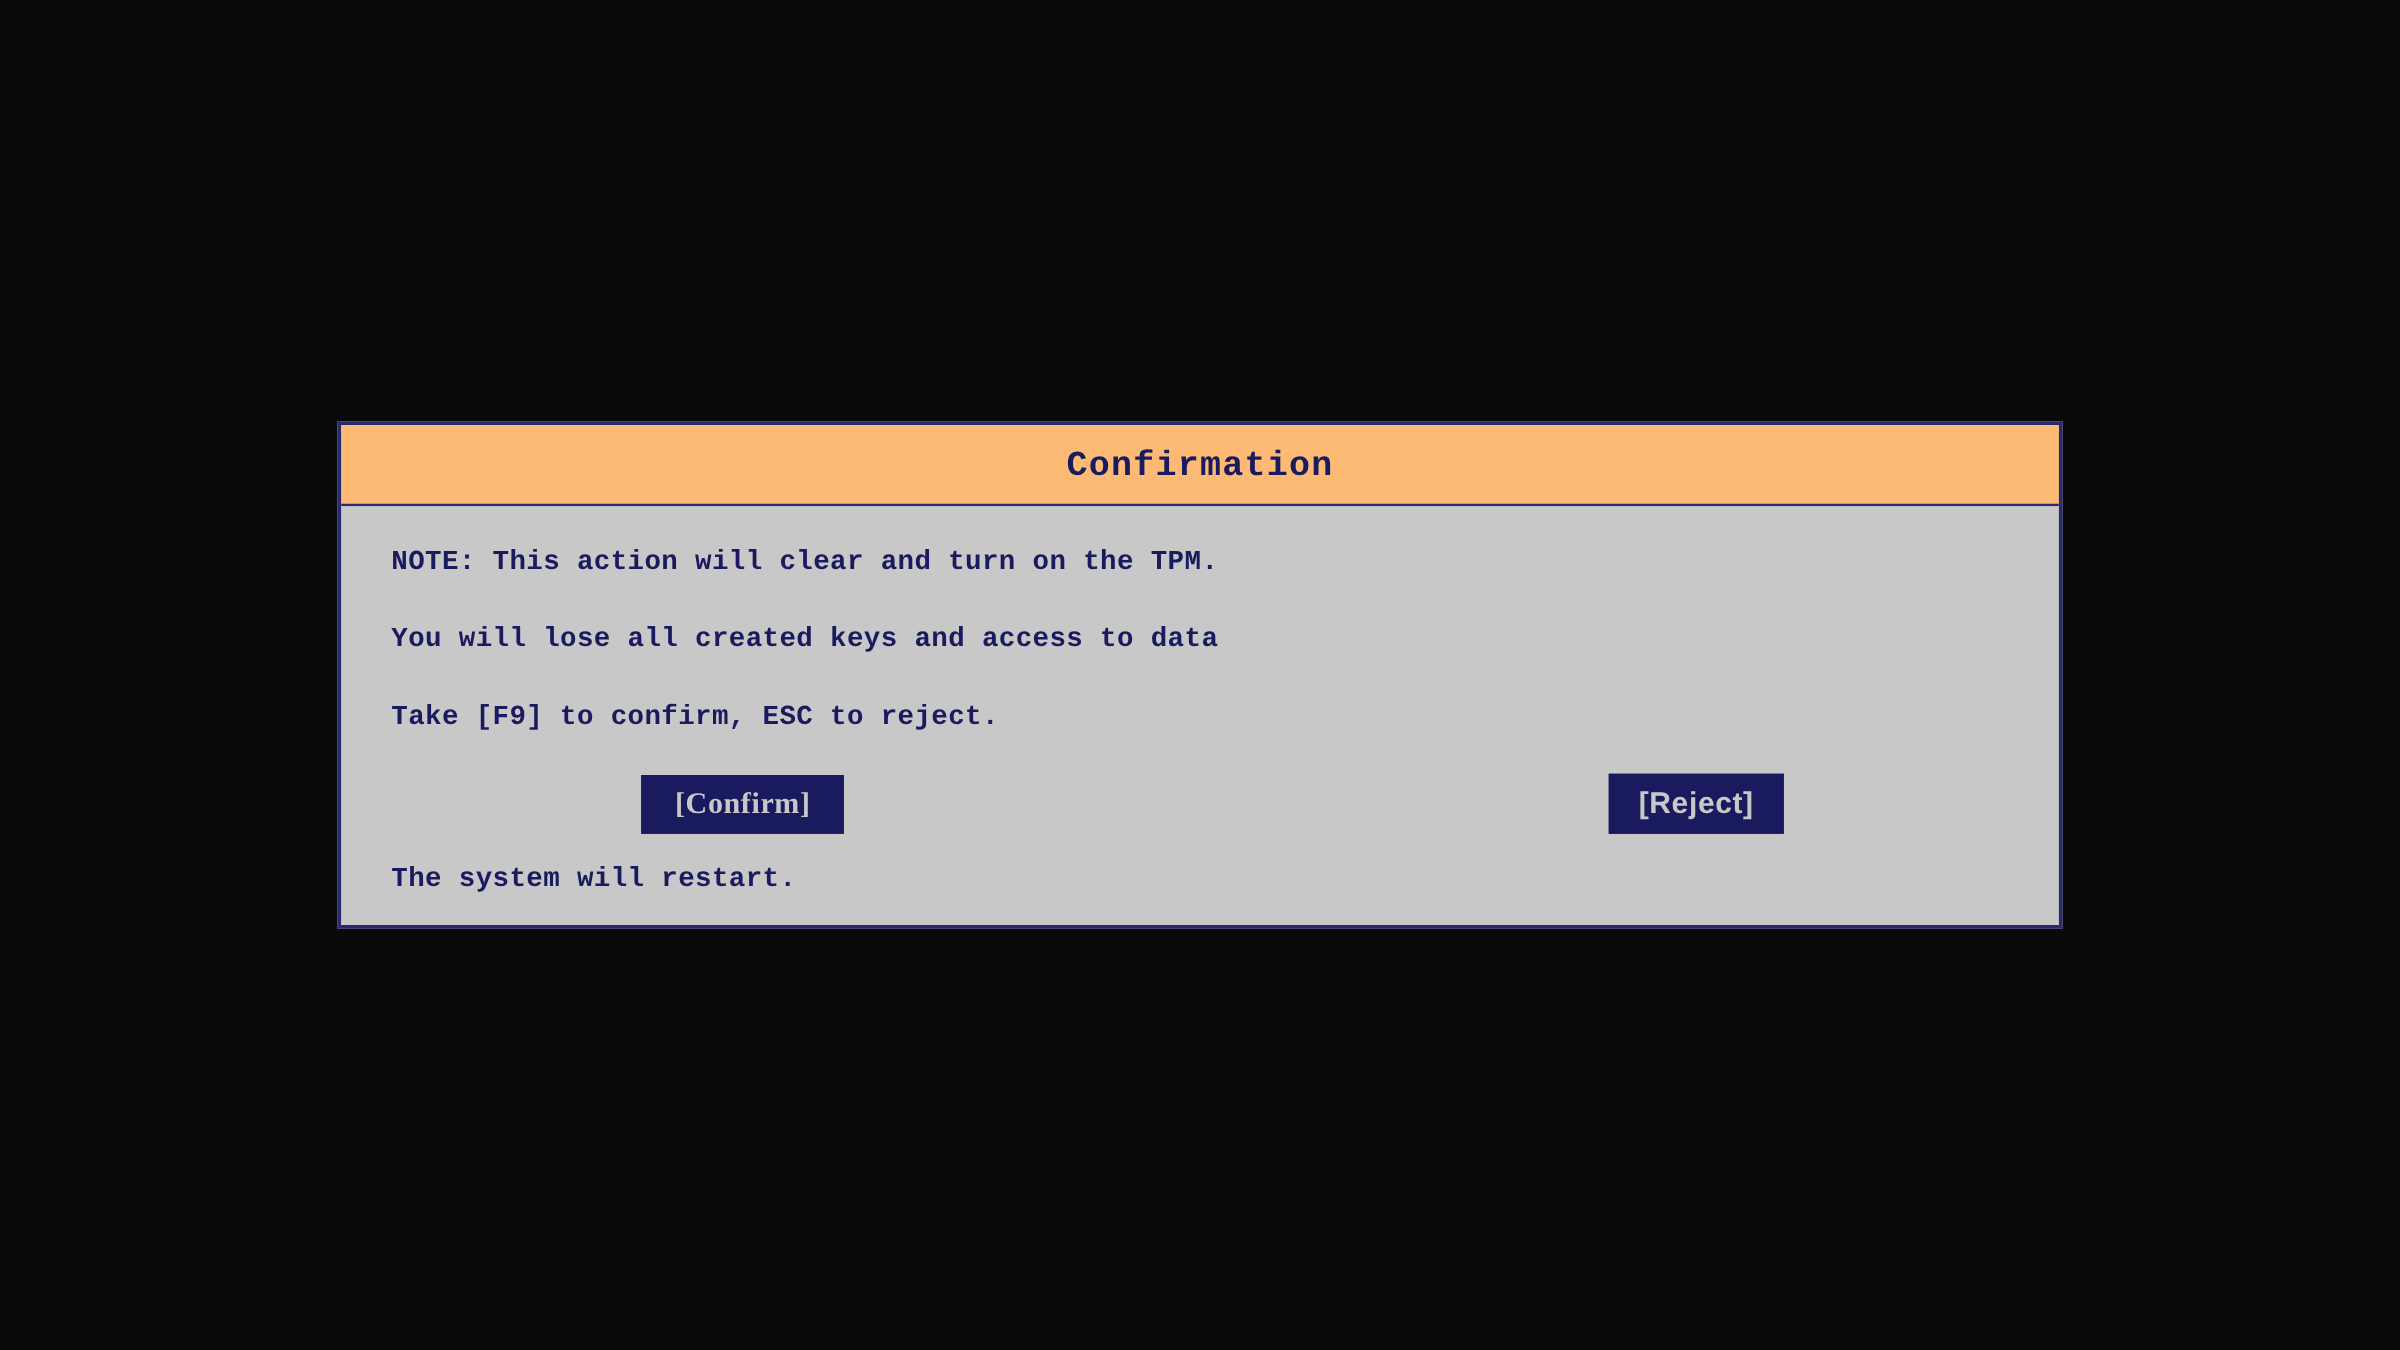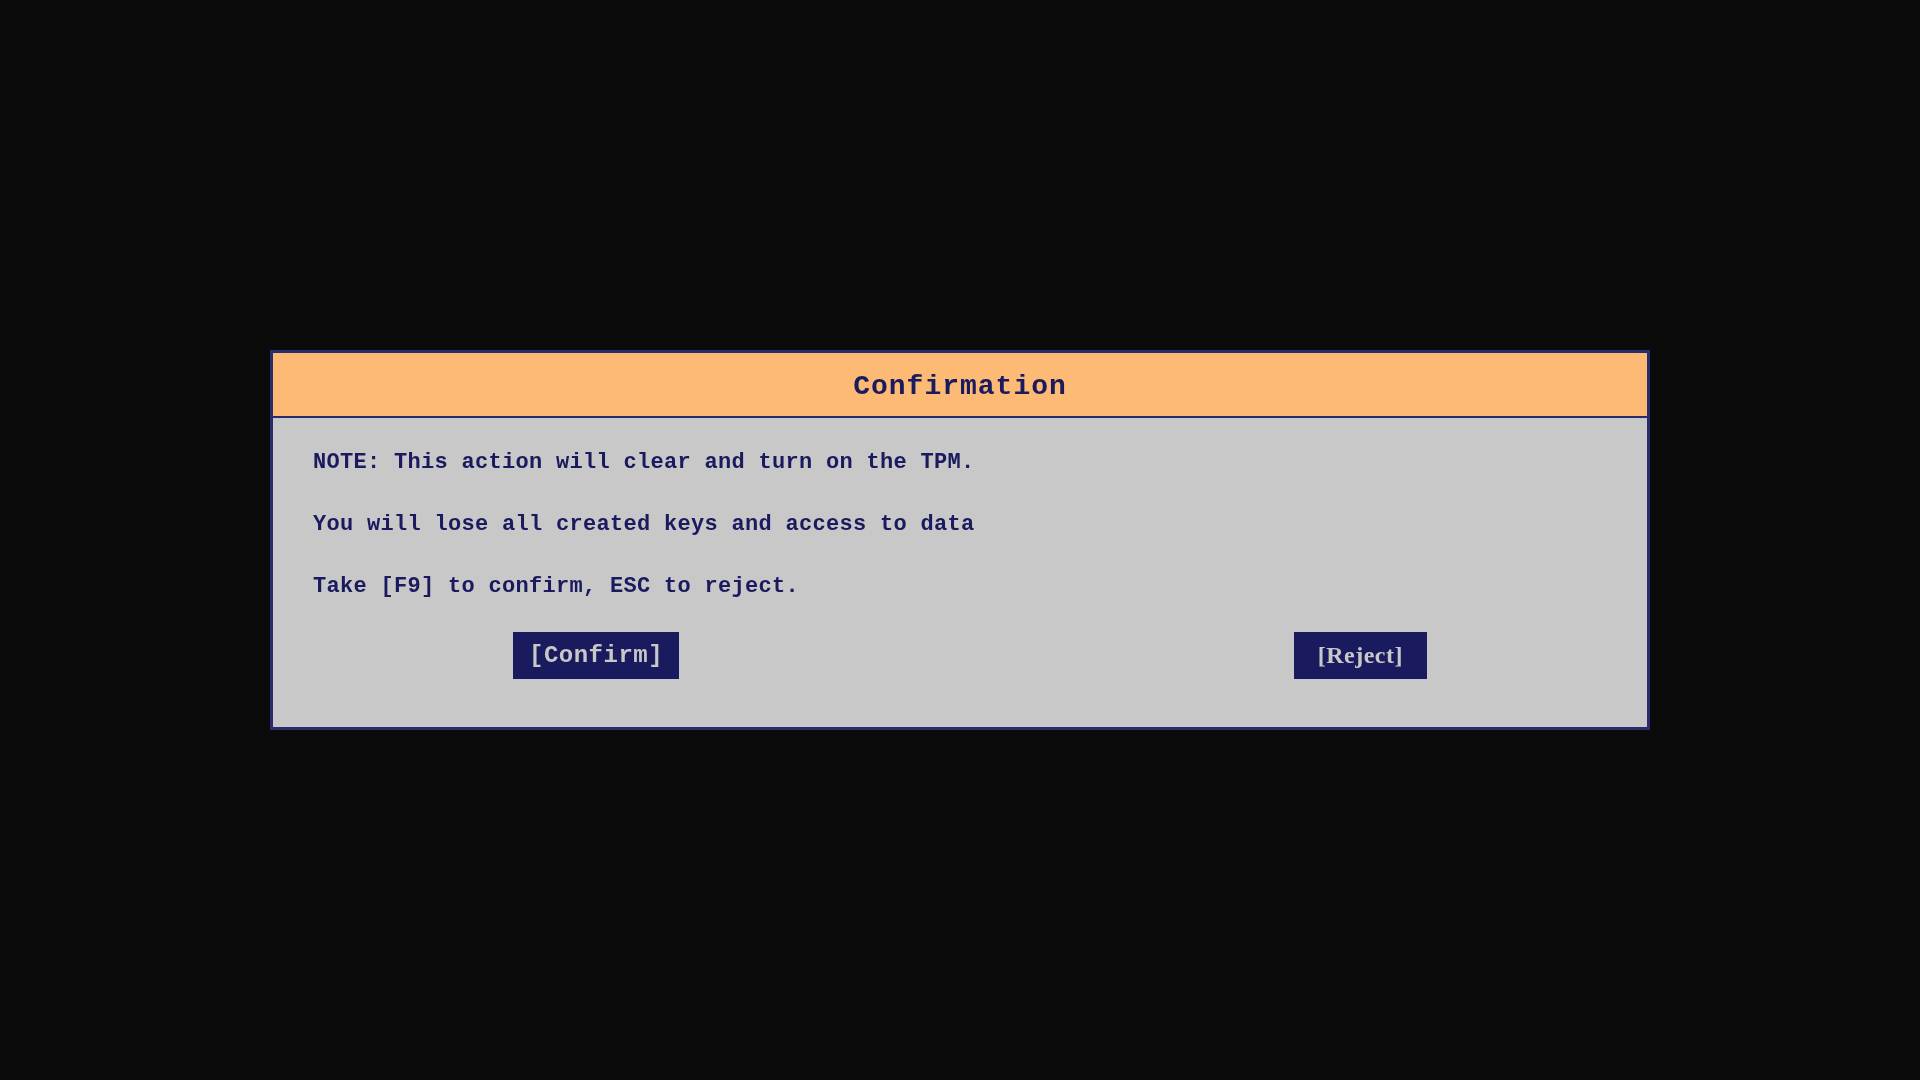--- a/index.html
+++ b/index.html
@@ -62,34 +62,34 @@
       align-items: center;
       margin-top: 10px;
       margin-bottom: 24px;
       padding: 0 20px;
     }
 
     .btn-confirm {
       background-color: #1a1a5e;
       color: #c8c8c8;
       border: 2px solid #1a1a5e;
-      font-family: Liberation Mono, monospace;
+      font-family: Liberation Serif, serif;
       font-size: 24px;
       font-weight: bold;
-      padding: 8px 14px;
+      padding: 8px 25px;
       cursor: pointer;
       letter-spacing: 0.5px;
       margin-left: 180px;
     }
 
     .btn-reject {
       background-color: #1a1a5e;
       color: #c8c8c8;
       border: 2px solid #1a1a5e;
-      font-family: Liberation Serif, serif;
+      font-family: Liberation Sans, sans-serif;
       font-size: 24px;
       font-weight: bold;
       padding: 8px 22px;
       cursor: pointer;
       letter-spacing: 0.5px;
       margin-left: auto;
       margin-right: 160px;
     }
 
     .restart-line {
@@ -120,15 +120,16 @@
 
     <div class="text-block">
       <div class="text-line">Take [F9] to confirm, ESC to reject.</div>
     </div>
 
     <div class="button-row">
       <button class="btn-confirm">[Confirm]</button>
       <button class="btn-reject">[Reject]</button>
     </div>
 
+    <div class="restart-line">The system will restart.</div>
 
   </div>
 </div>
 
 </body></html>

